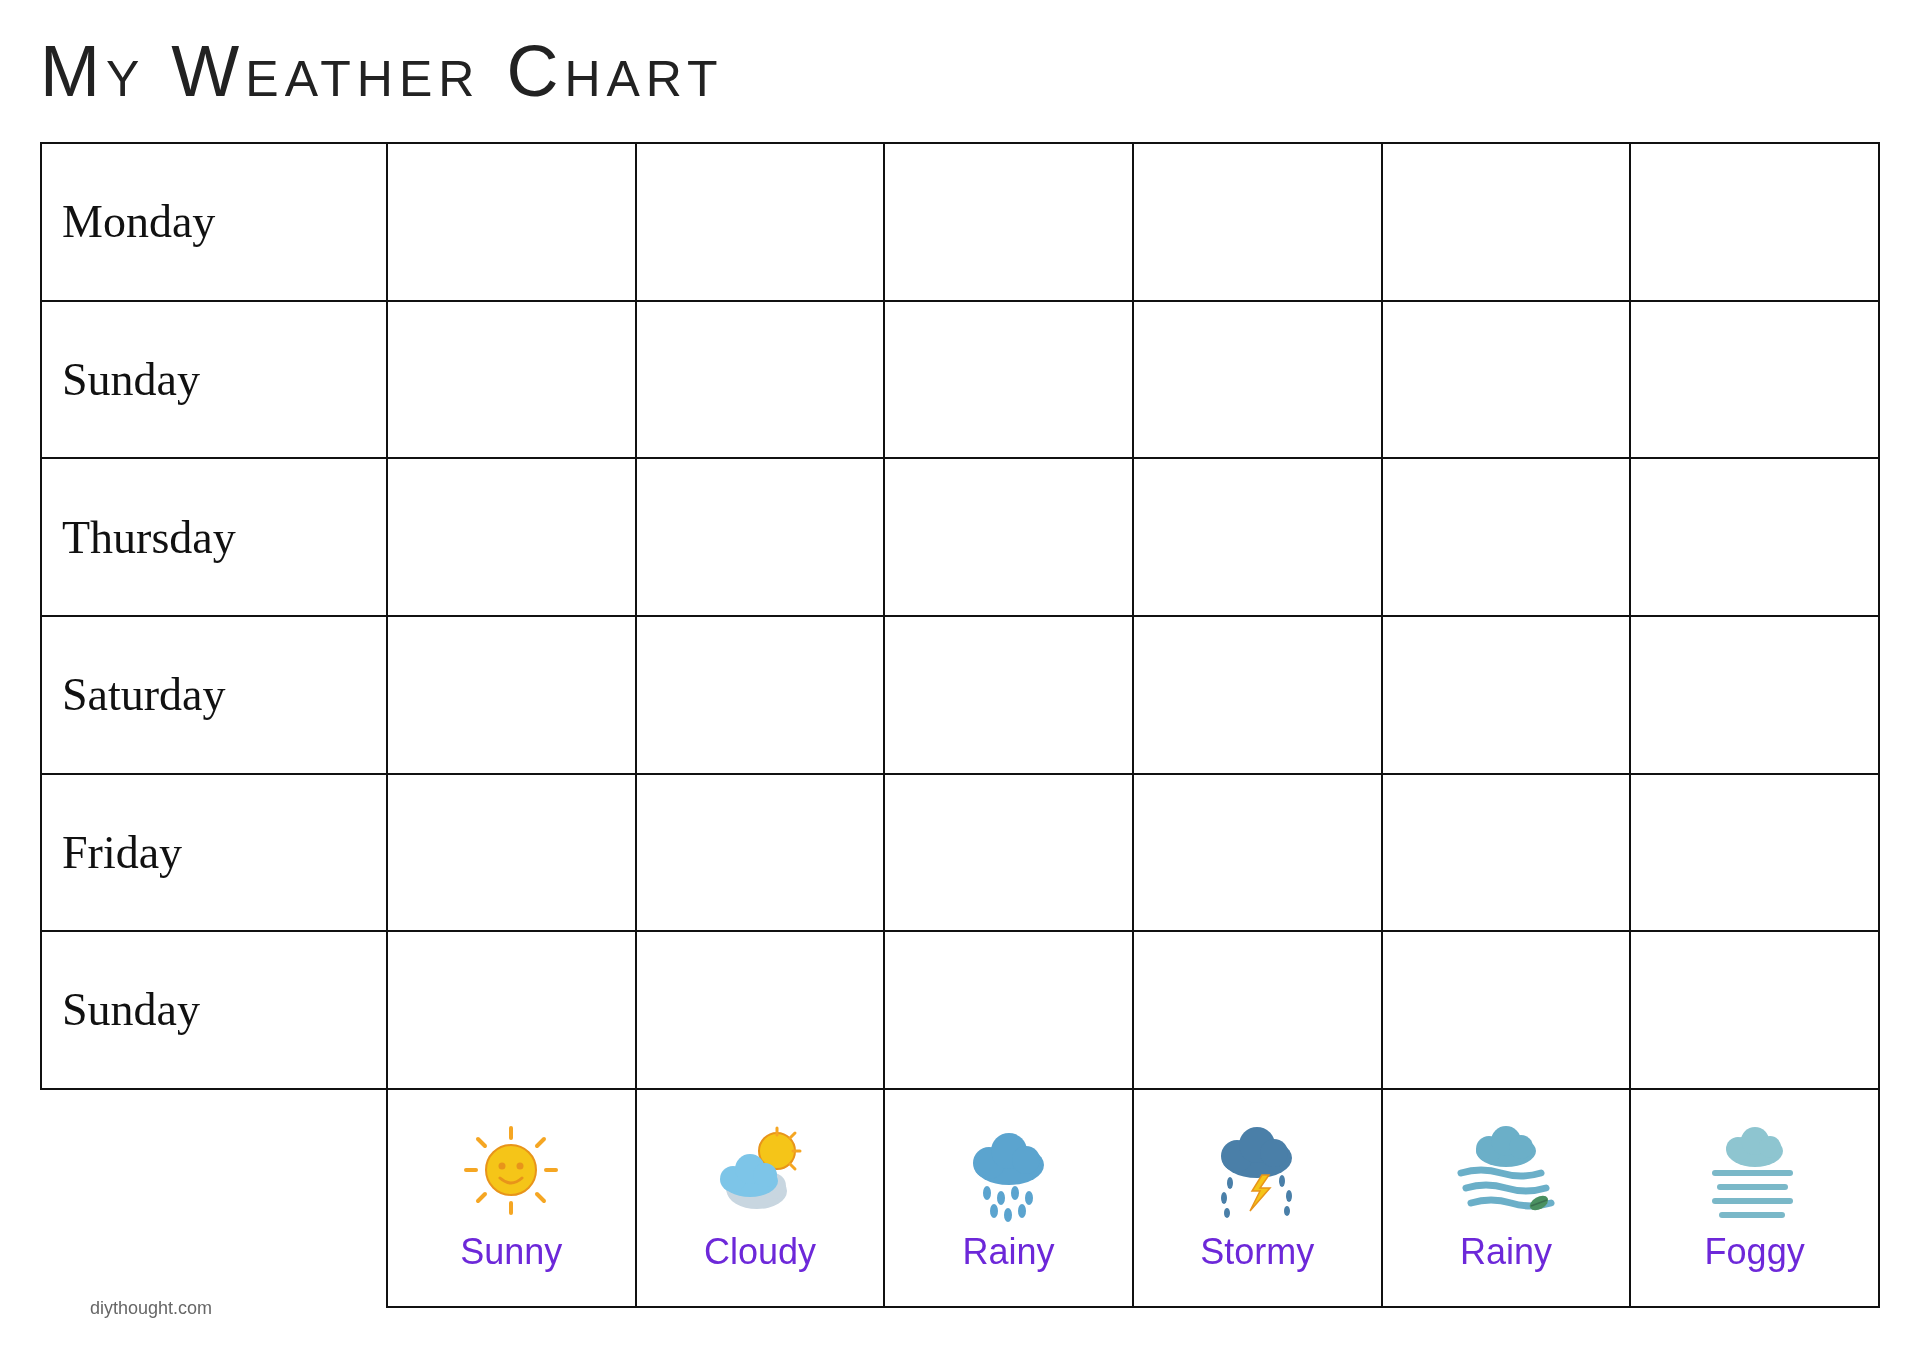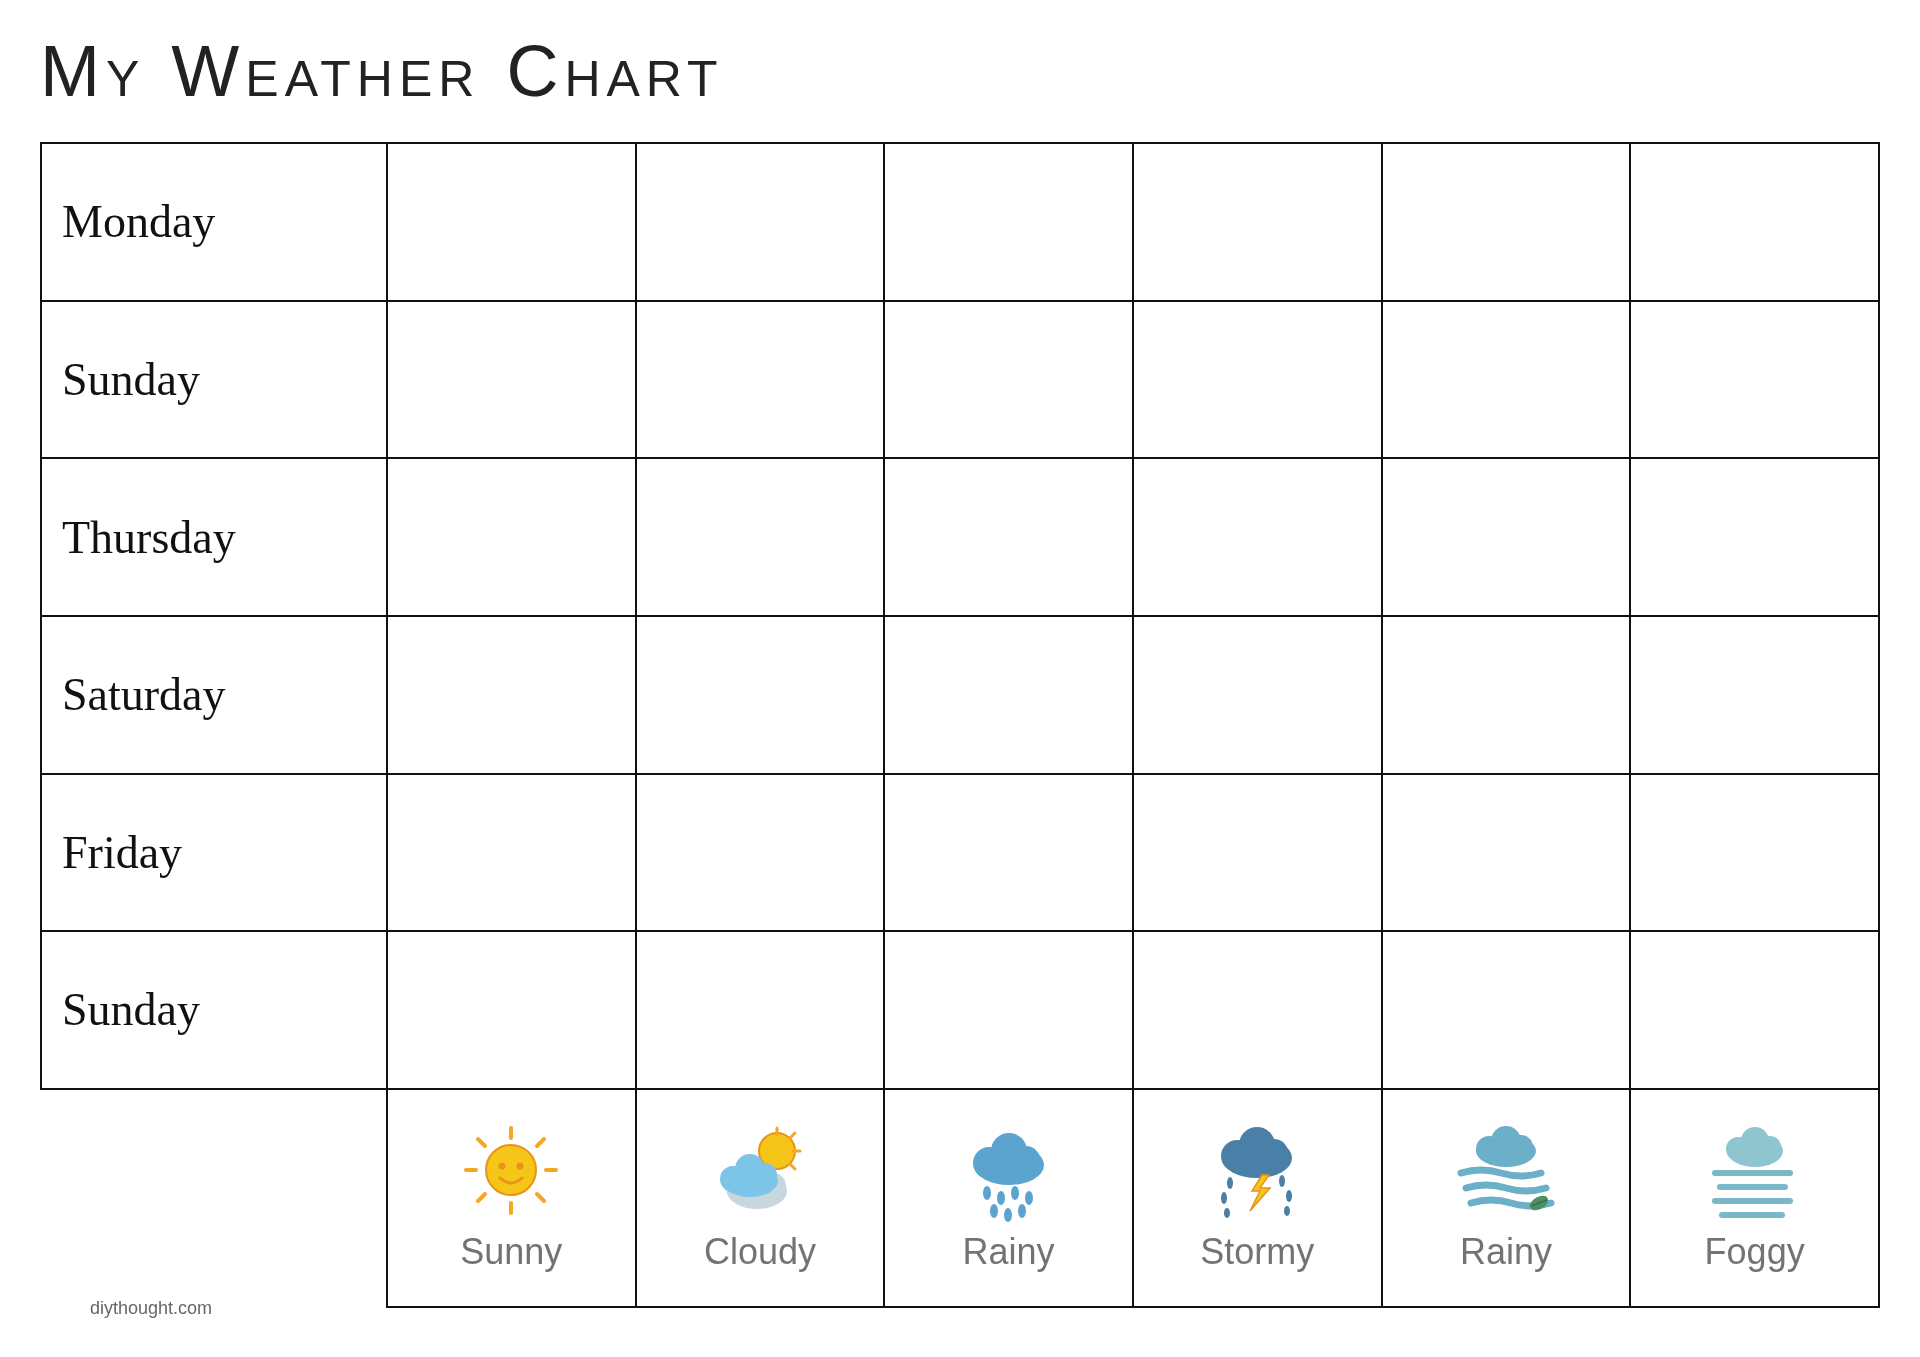--- a/index.html
+++ b/index.html
@@ -86,21 +86,21 @@
       flex-direction: column;
       align-items: center;
       justify-content: center;
       gap: 8px;
       height: 100%;
       padding: 10px 5px;
     }
 
     .icon-label {
       font-size: 36px;
-      color: #737373;
+      color: #6d28d9;
       font-family: 'Segoe UI', Arial, sans-serif;
       font-weight: 400;
     }
 
     .weather-icon {
       width: 110px;
       height: 100px;
     }
 
     .watermark {

